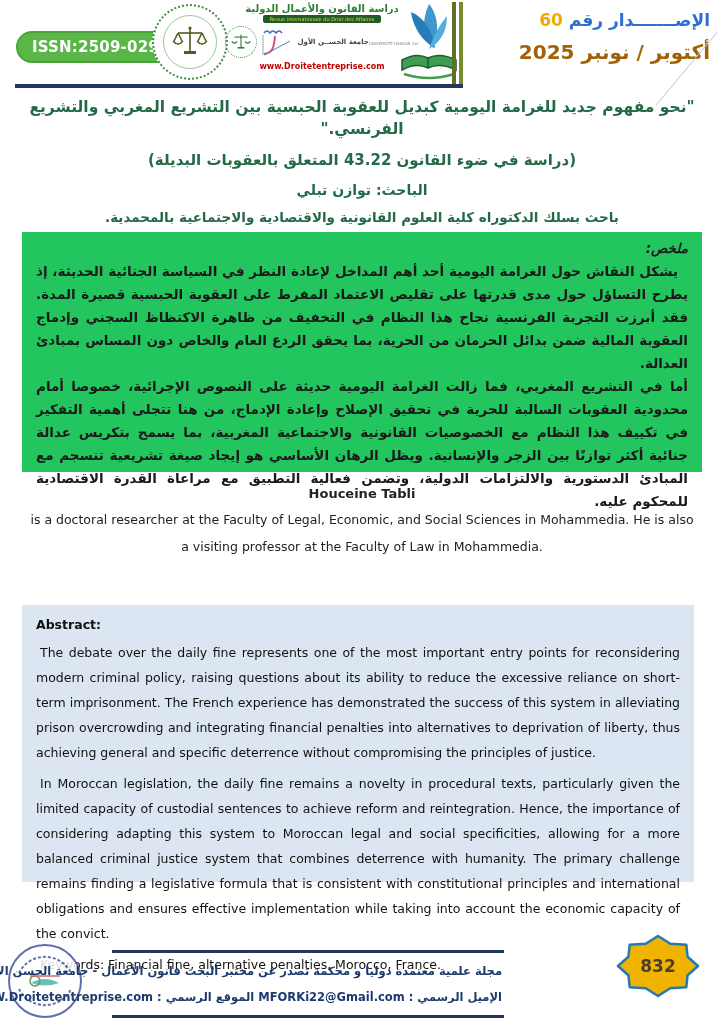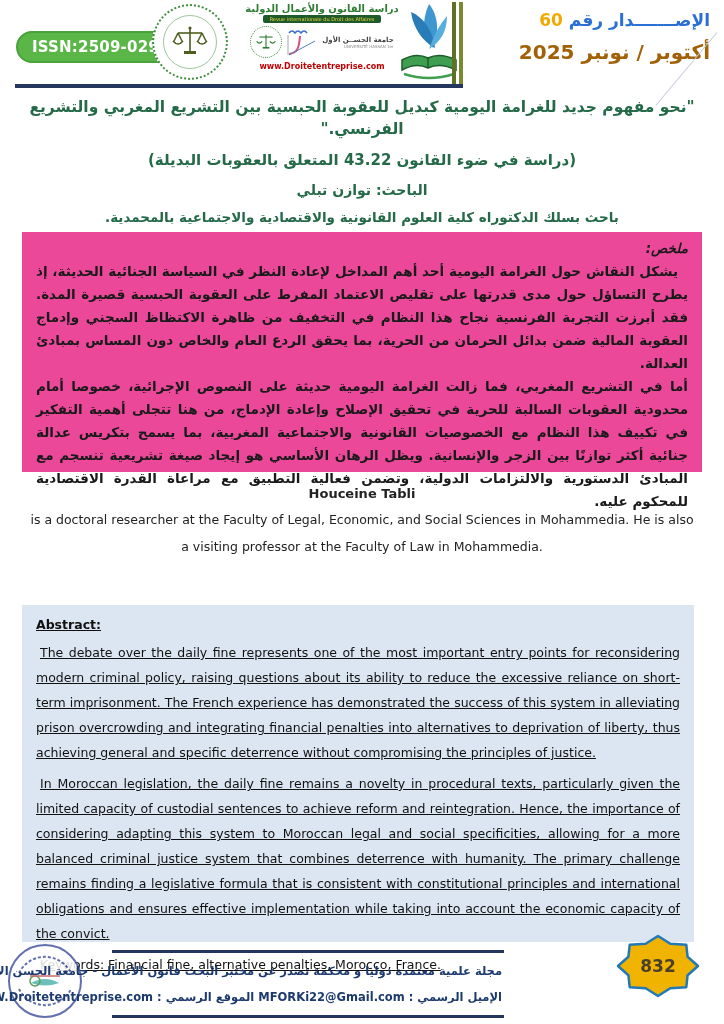--- a/index.html
+++ b/index.html
@@ -22,21 +22,21 @@
   .lab-logo .inner{width:52px;height:52px;border-radius:50%;border:1px solid #9cc79c;display:flex;align-items:center;justify-content:center;}
   .journal-logo{
     position:absolute;left:246px;top:2px;width:152px;height:84px;background:#ffffff;
     display:flex;flex-direction:column;align-items:center;box-sizing:border-box;
   }
   .jl-title{color:#2e7d32;font-weight:bold;font-size:10px;white-space:nowrap;line-height:13px;}
   .jl-banner{background:#1d5c2a;color:#f5d33d;font-size:5px;line-height:8px;width:118px;text-align:center;
     white-space:nowrap;overflow:hidden;border-radius:2px;}
   .jl-row{display:flex;align-items:center;gap:3px;margin-top:3px;}
   .jl-mini-circle{width:30px;height:30px;border-radius:50%;border:1.5px dotted #3f8d3f;display:flex;align-items:center;justify-content:center;}
-  .jl-univ{display:flex;flex-direction:column;align-items:flex-end;}
+  .jl-univ{display:flex;flex-direction:row;align-items:flex-end;}
   .jl-univ-ar{font-size:7px;color:#444;font-weight:bold;white-space:nowrap;}
   .jl-univ-fr{font-size:4px;color:#888;white-space:nowrap;}
   .jl-site{color:#c00000;font-weight:bold;font-size:8px;margin-top:4px;white-space:nowrap;}
   .bird-logo{position:absolute;left:398px;top:2px;width:62px;height:86px;}
   .green-bars{position:absolute;left:452px;top:2px;width:12px;height:84px;
     background:linear-gradient(to right,#5d7226 0 4px,transparent 4px 7px,#7a8a2e 7px 11px,transparent 11px);}
   .issue-block{position:absolute;left:476px;right:14px;top:5px;text-align:right;direction:rtl;}
   .issue-line1{color:#2b6fd4;font-weight:bold;font-size:17px;line-height:30px;white-space:nowrap;}
   .issue-num{color:#f2a900;}
   .issue-line2{color:#a16207;font-weight:bold;font-size:20px;line-height:34px;white-space:nowrap;}
@@ -44,36 +44,36 @@
     transform:rotate(-50deg);transform-origin:right center;}
   .header-rule{position:absolute;left:15px;top:84px;width:448px;height:4px;background:#24355e;}
   
   .title-block{position:absolute;top:96px;left:20px;right:20px;text-align:center;direction:rtl;color:#256a48;}
   .t-main{font-size:15.5px;font-weight:bold;line-height:22px;margin-bottom:10px;}
   .t-sub{font-size:15px;font-weight:bold;line-height:20px;margin-bottom:11px;}
   .t-author{font-size:14px;font-weight:bold;line-height:19px;margin-bottom:8px;}
   .t-aff{font-size:13.5px;font-weight:600;line-height:19px;margin-bottom:7px;}
   
   .ar-abstract{
-    position:absolute;top:232px;left:22px;right:22px;height:240px;background:#ec4899;
+    position:absolute;top:232px;left:22px;right:22px;height:240px;background:#22c55e;
     direction:rtl;box-sizing:border-box;padding:5px 14px;color:#1a1a1a;
     font-size:13.5px;font-weight:600;line-height:23px;
   }
   .ar-abstract .heading{font-weight:bold;font-style:italic;display:block;}
   .ar-abstract p{margin:0;text-align:justify;}
   .ar-abstract p.indent{text-indent:10px;}
   
   .en-block{position:absolute;top:480px;left:20px;right:20px;text-align:center;color:#222222;}
   .en-title{color:#2f6fc1;font-weight:bold;font-size:12.5px;line-height:27px;}
   .en-author{font-weight:bold;font-size:13px;line-height:24px;margin-top:2px;}
   .en-bio{font-size:12.5px;line-height:27px;}
   
   .en-abstract{
-    position:absolute;top:605px;left:22px;right:30px;height:337px;background:#dce6f2;
-    box-sizing:border-box;padding:7px 14px;color:#111111;font-size:12.5px;line-height:25px;text-decoration:underline;
+    position:absolute;top:605px;left:22px;right:30px;height:277px;background:#dce6f2;
+    box-sizing:border-box;padding:7px 14px;color:#111111;font-size:12.5px;line-height:25px;
   }
   .en-abstract .heading{font-weight:bold;display:block;margin-bottom:3px;}
   .en-abstract p{margin:0 0 6px 0;text-align:justify;text-indent:4px;}
   .en-abstract .kw{text-align:left;text-indent:4px;margin:0;}
   
   .footer-logo{position:absolute;left:6px;top:942px;width:78px;height:78px;opacity:.85;}
   .footer-center{
     position:absolute;left:112px;top:950px;width:392px;
     border-top:3px solid #24355e;border-bottom:3px solid #24355e;
     padding:5px 2px;direction:rtl;text-align:center;color:#1d3a6e;font-weight:bold;

